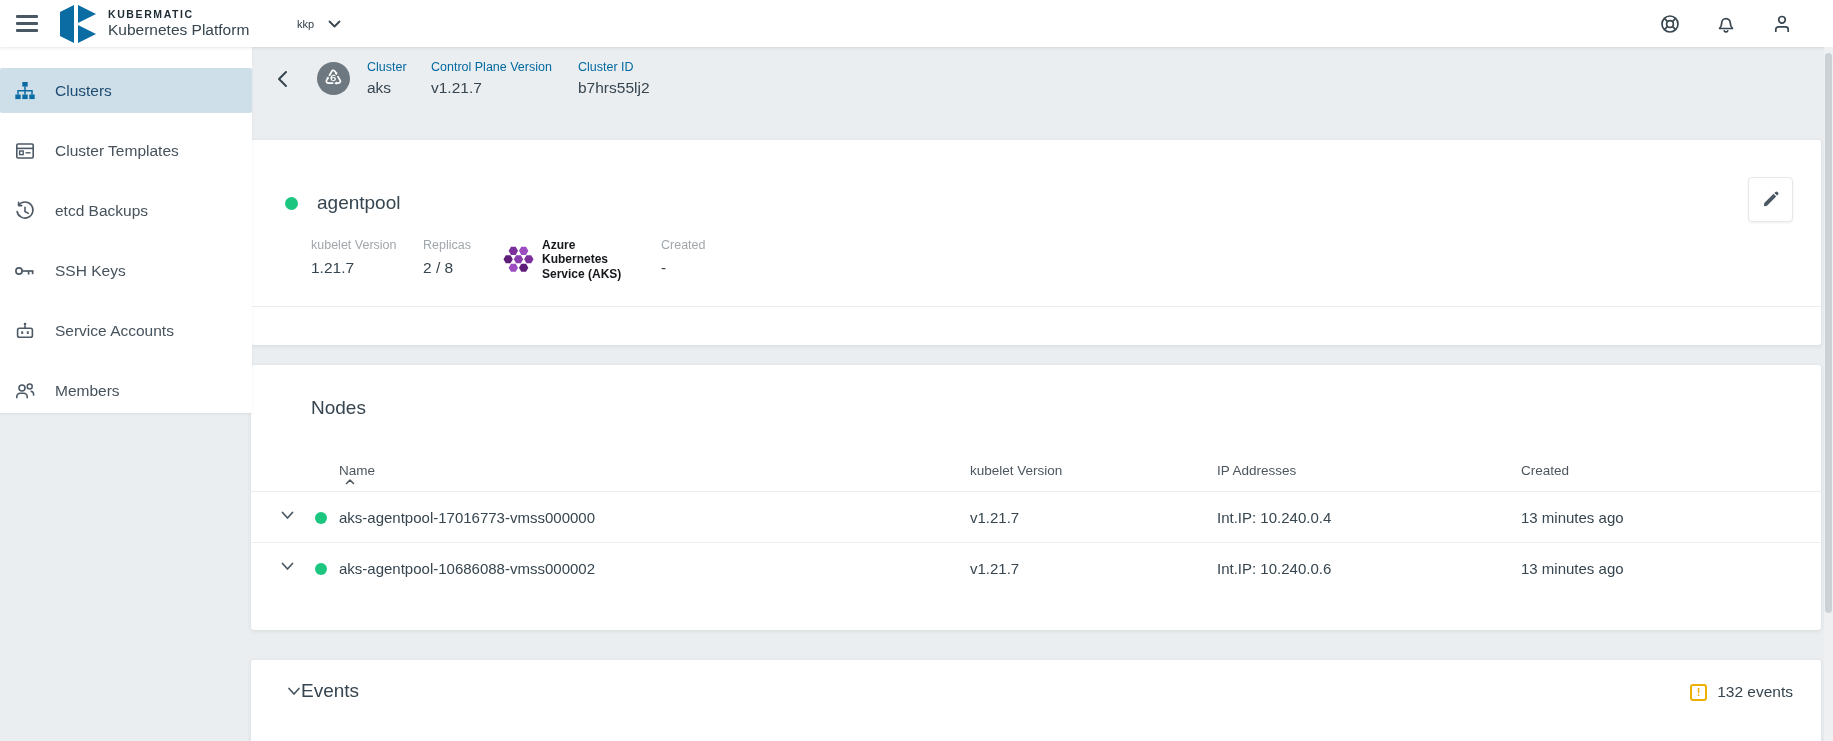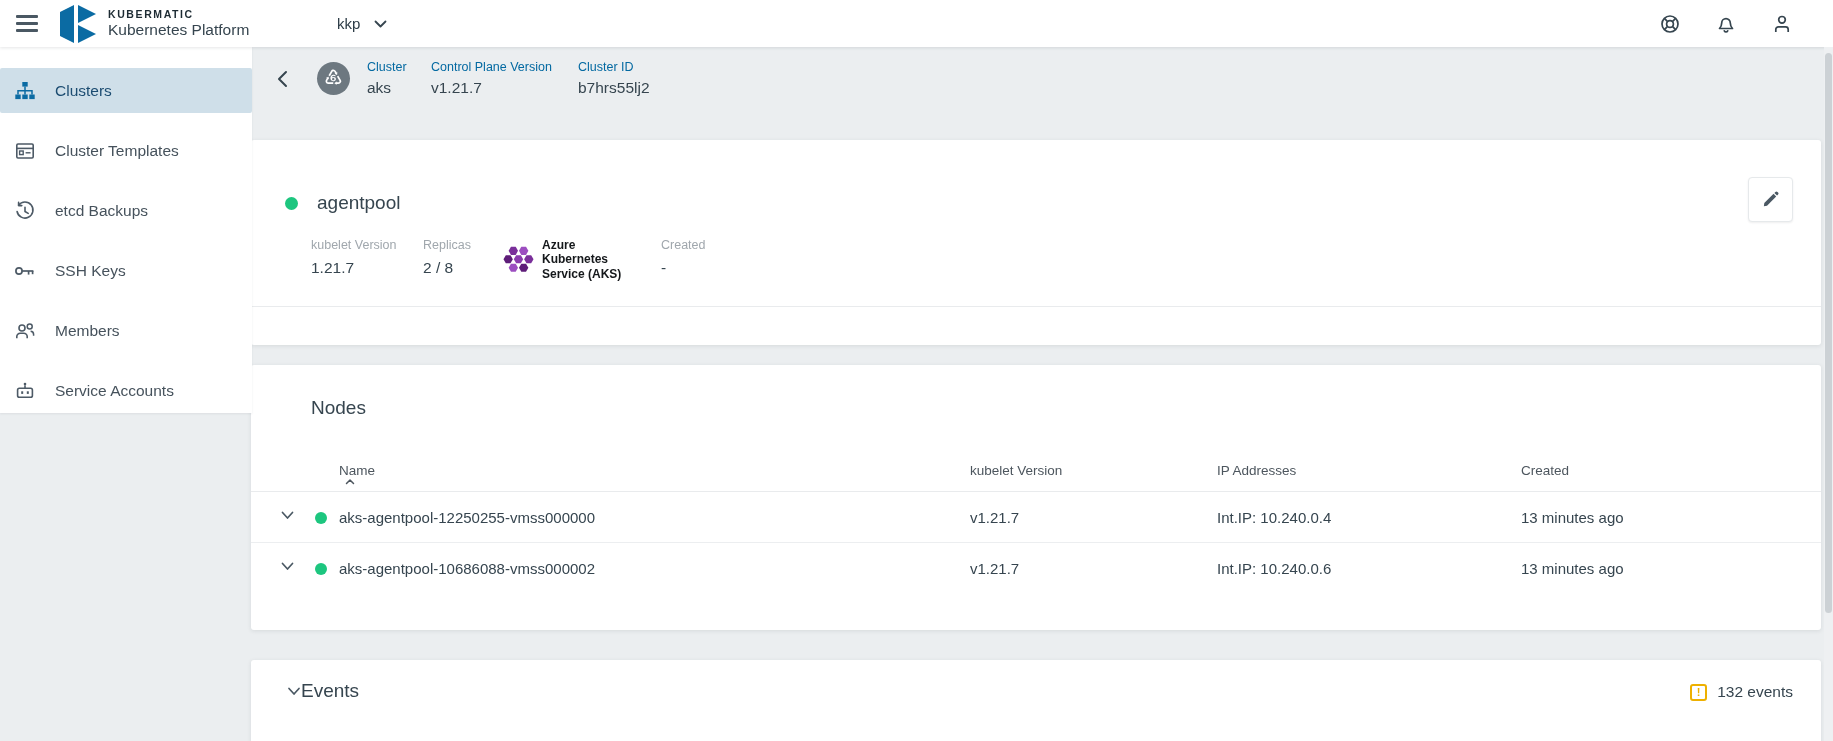--- a/index.html
+++ b/index.html
@@ -15,21 +15,21 @@
     background:#ffffff; z-index:20; display:flex; align-items:center;
     box-shadow:0 1px 3px rgba(40,50,60,.12);
   }
   .hamburger { margin-left:16px; width:24px; cursor:pointer; }
   .hamburger span { display:block; height:2.4px; background:#4a5863; border-radius:1px; margin:4.6px 0; width:22px; }
   .brand { display:flex; align-items:center; margin-left:18px; }
   .brand-text { margin-left:10px; line-height:1.1; }
   .brand-top { font-size:10.5px; font-weight:bold; letter-spacing:1.6px; color:#1d2b33; }
   .brand-bottom { font-size:15.5px; color:#36454f; margin-top:1px; }
   .project-select { position:absolute; left:297px; top:0; height:47px; display:flex; align-items:center; gap:14px; cursor:pointer; }
-  .project-name { font-size:15px; color:#2c3b46;margin-left:40px; }
+  .project-name { font-size:11px; color:#2c3b46; }
   .topbar-right { position:absolute; right:40px; top:0; height:47px; display:flex; align-items:center; gap:34px; }
   .tb-icon { width:22px; height:22px; cursor:pointer; }
 
   
   .sidebar {
     position:absolute; top:47px; left:0; width:252px; height:366px;
     background:#ffffff; z-index:10; padding-top:21px;
     box-shadow:0 1px 2px rgba(40,50,60,.08);
   }
   .side-item {
@@ -193,37 +193,37 @@
       <circle cx="5" cy="11" r="3.1" fill="none" stroke="#4d5a66" stroke-width="1.7"></circle>
       <line x1="8.1" y1="11" x2="19.4" y2="11" stroke="#4d5a66" stroke-width="1.7"></line>
       <line x1="14.6" y1="11" x2="14.6" y2="14.6" stroke="#4d5a66" stroke-width="1.7"></line>
       <line x1="18.6" y1="11" x2="18.6" y2="14.2" stroke="#4d5a66" stroke-width="1.7"></line>
     </svg>
     <span>SSH Keys</span>
   </div>
 
   <div class="side-item">
     <svg class="s-icon" viewBox="0 0 22 22">
-      <circle cx="8" cy="8" r="3" fill="none" stroke="#4d5a66" stroke-width="1.6"></circle>
-      <path d="M2.8 18.2 v-1.6 a3.4 3.4 0 0 1 3.4-3.4 h3.6 a3.4 3.4 0 0 1 3.4 3.4 v1.6" fill="none" stroke="#4d5a66" stroke-width="1.6"></path>
-      <circle cx="15.7" cy="6.6" r="2.5" fill="none" stroke="#4d5a66" stroke-width="1.5"></circle>
-      <path d="M16.6 11.2 a3.2 3.2 0 0 1 3 3.2 v1.4" fill="none" stroke="#4d5a66" stroke-width="1.5"></path>
-    </svg>
-    <span>Members</span>
-  </div>
-
-  <div class="side-item">
-    <svg class="s-icon" viewBox="0 0 22 22">
       <rect x="3.6" y="8.2" width="14.8" height="9" rx="1.8" fill="none" stroke="#4d5a66" stroke-width="1.6"></rect>
       <line x1="11" y1="8.2" x2="11" y2="5.2" stroke="#4d5a66" stroke-width="1.6"></line>
       <circle cx="11" cy="4" r="1.3" fill="#4d5a66"></circle>
       <rect x="7.2" y="11.3" width="2" height="2.6" fill="#4d5a66"></rect>
       <rect x="12.8" y="11.3" width="2" height="2.6" fill="#4d5a66"></rect>
     </svg>
     <span>Service Accounts</span>
+  </div>
+
+  <div class="side-item">
+    <svg class="s-icon" viewBox="0 0 22 22">
+      <circle cx="8" cy="8" r="3" fill="none" stroke="#4d5a66" stroke-width="1.6"></circle>
+      <path d="M2.8 18.2 v-1.6 a3.4 3.4 0 0 1 3.4-3.4 h3.6 a3.4 3.4 0 0 1 3.4 3.4 v1.6" fill="none" stroke="#4d5a66" stroke-width="1.6"></path>
+      <circle cx="15.7" cy="6.6" r="2.5" fill="none" stroke="#4d5a66" stroke-width="1.5"></circle>
+      <path d="M16.6 11.2 a3.2 3.2 0 0 1 3 3.2 v1.4" fill="none" stroke="#4d5a66" stroke-width="1.5"></path>
+    </svg>
+    <span>Members</span>
   </div>
 </aside>
 
 <div class="main">
 
   <div class="cluster-bar">
     <svg class="back-btn" viewBox="0 0 20 20">
       <polyline points="12,3 5,10 12,17" fill="none" stroke="#36454f" stroke-width="2" stroke-linecap="round" stroke-linejoin="round"></polyline>
     </svg>
     <div class="k8s-logo">
@@ -303,21 +303,21 @@
       <div class="th col-kubelet">kubelet Version</div>
       <div class="th col-ip">IP Addresses</div>
       <div class="th col-created">Created</div>
     </div>
 
     <div class="trow trow-1">
       <svg class="row-chevron" width="13" height="9" viewBox="0 0 13 9">
         <polyline points="1.5,1.5 6.5,7 11.5,1.5" fill="none" stroke="#4a5863" stroke-width="1.7" stroke-linecap="round" stroke-linejoin="round"></polyline>
       </svg>
       <span class="row-dot"></span>
-      <div class="td col-name">aks-agentpool-12250255-vmss000000</div>
+      <div class="td col-name">aks-agentpool-17016773-vmss000000</div>
       <div class="td col-kubelet">v1.21.7</div>
       <div class="td col-ip">Int.IP: 10.240.0.4</div>
       <div class="td col-created">13 minutes ago</div>
     </div>
 
     <div class="trow trow-2">
       <svg class="row-chevron" width="13" height="9" viewBox="0 0 13 9">
         <polyline points="1.5,1.5 6.5,7 11.5,1.5" fill="none" stroke="#4a5863" stroke-width="1.7" stroke-linecap="round" stroke-linejoin="round"></polyline>
       </svg>
       <span class="row-dot"></span>

